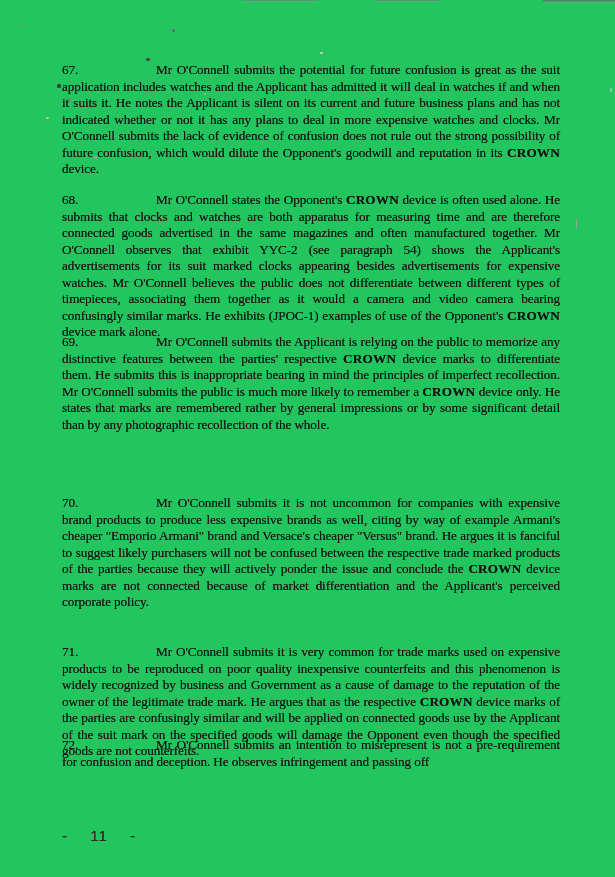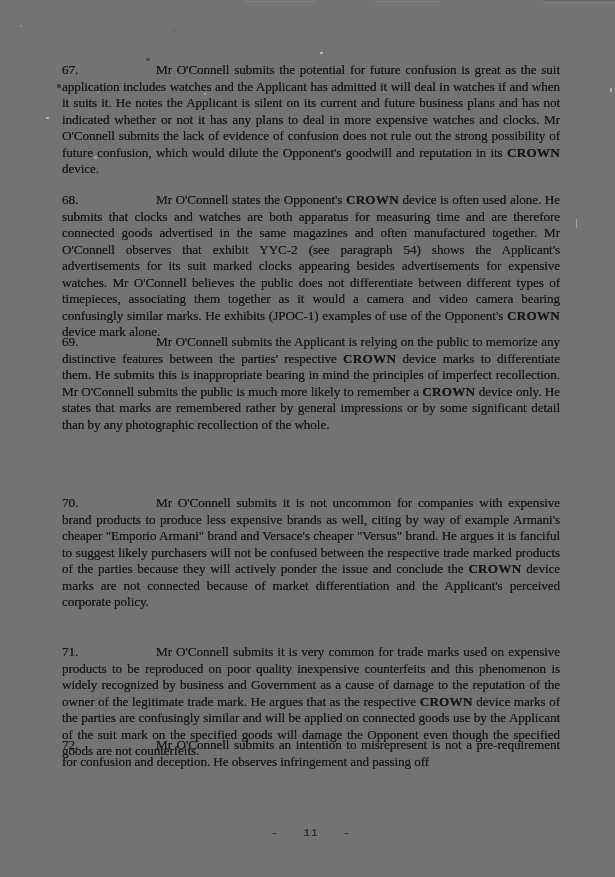--- a/index.html
+++ b/index.html
@@ -1,19 +1,19 @@
 <!DOCTYPE html>
 <html><head>
 <meta charset="utf-8">
 <style>
   html,body{margin:0;padding:0;background:#9a9a9a;}
   .page{
     position:relative;
     width:615px;height:877px;
-    background:#737373;
+    background:#22c55e;
     overflow:hidden;
     font-family:"Liberation Serif","DejaVu Serif",serif;
     color:#161616;
   }
   .content-para{
     position:absolute;
     left:62px;width:498px;
     margin:0;
     font-size:13.2px;
     line-height:16.5px;
@@ -21,23 +21,22 @@
     text-align:justify;
     color:#161616;
     text-shadow:0 0 0.35px rgba(20,20,20,0.75);
   }
   .p0{top:62px;} .p1{top:192px;} .p2{top:334px;}
   .p3{top:495px;} .p4{top:644px;} .p5{top:737px;}
   .pnum{display:inline-block;width:94px;}
   .content-para b{font-weight:700;letter-spacing:0.2px;}
   .footer{
     position:absolute;top:827px;left:62px;width:498px;
-    text-align:center;
-    font-family:Liberation Mono, monospace;
-    font-size:11px;color:#2a2a2a;
+    font-family:Liberation Sans, sans-serif;
+    font-size:15px;color:#2a2a2a;
     word-spacing:17px;letter-spacing:1px;
     text-shadow:0 0 0.3px rgba(30,30,30,0.7);
   }
   
   .streak{position:absolute;top:0;height:3px;background:linear-gradient(to bottom,rgba(110,110,110,0.65),rgba(160,160,160,0.25),transparent);}
   .s1{left:243px;width:74px;}
   .s2{left:374px;width:66px;}
   .s3{left:543px;width:72px;height:5px;background:linear-gradient(to bottom,rgba(90,90,90,0.7),rgba(150,150,150,0.3),transparent);}
   .speck{position:absolute;border-radius:40%;}
 </style>

